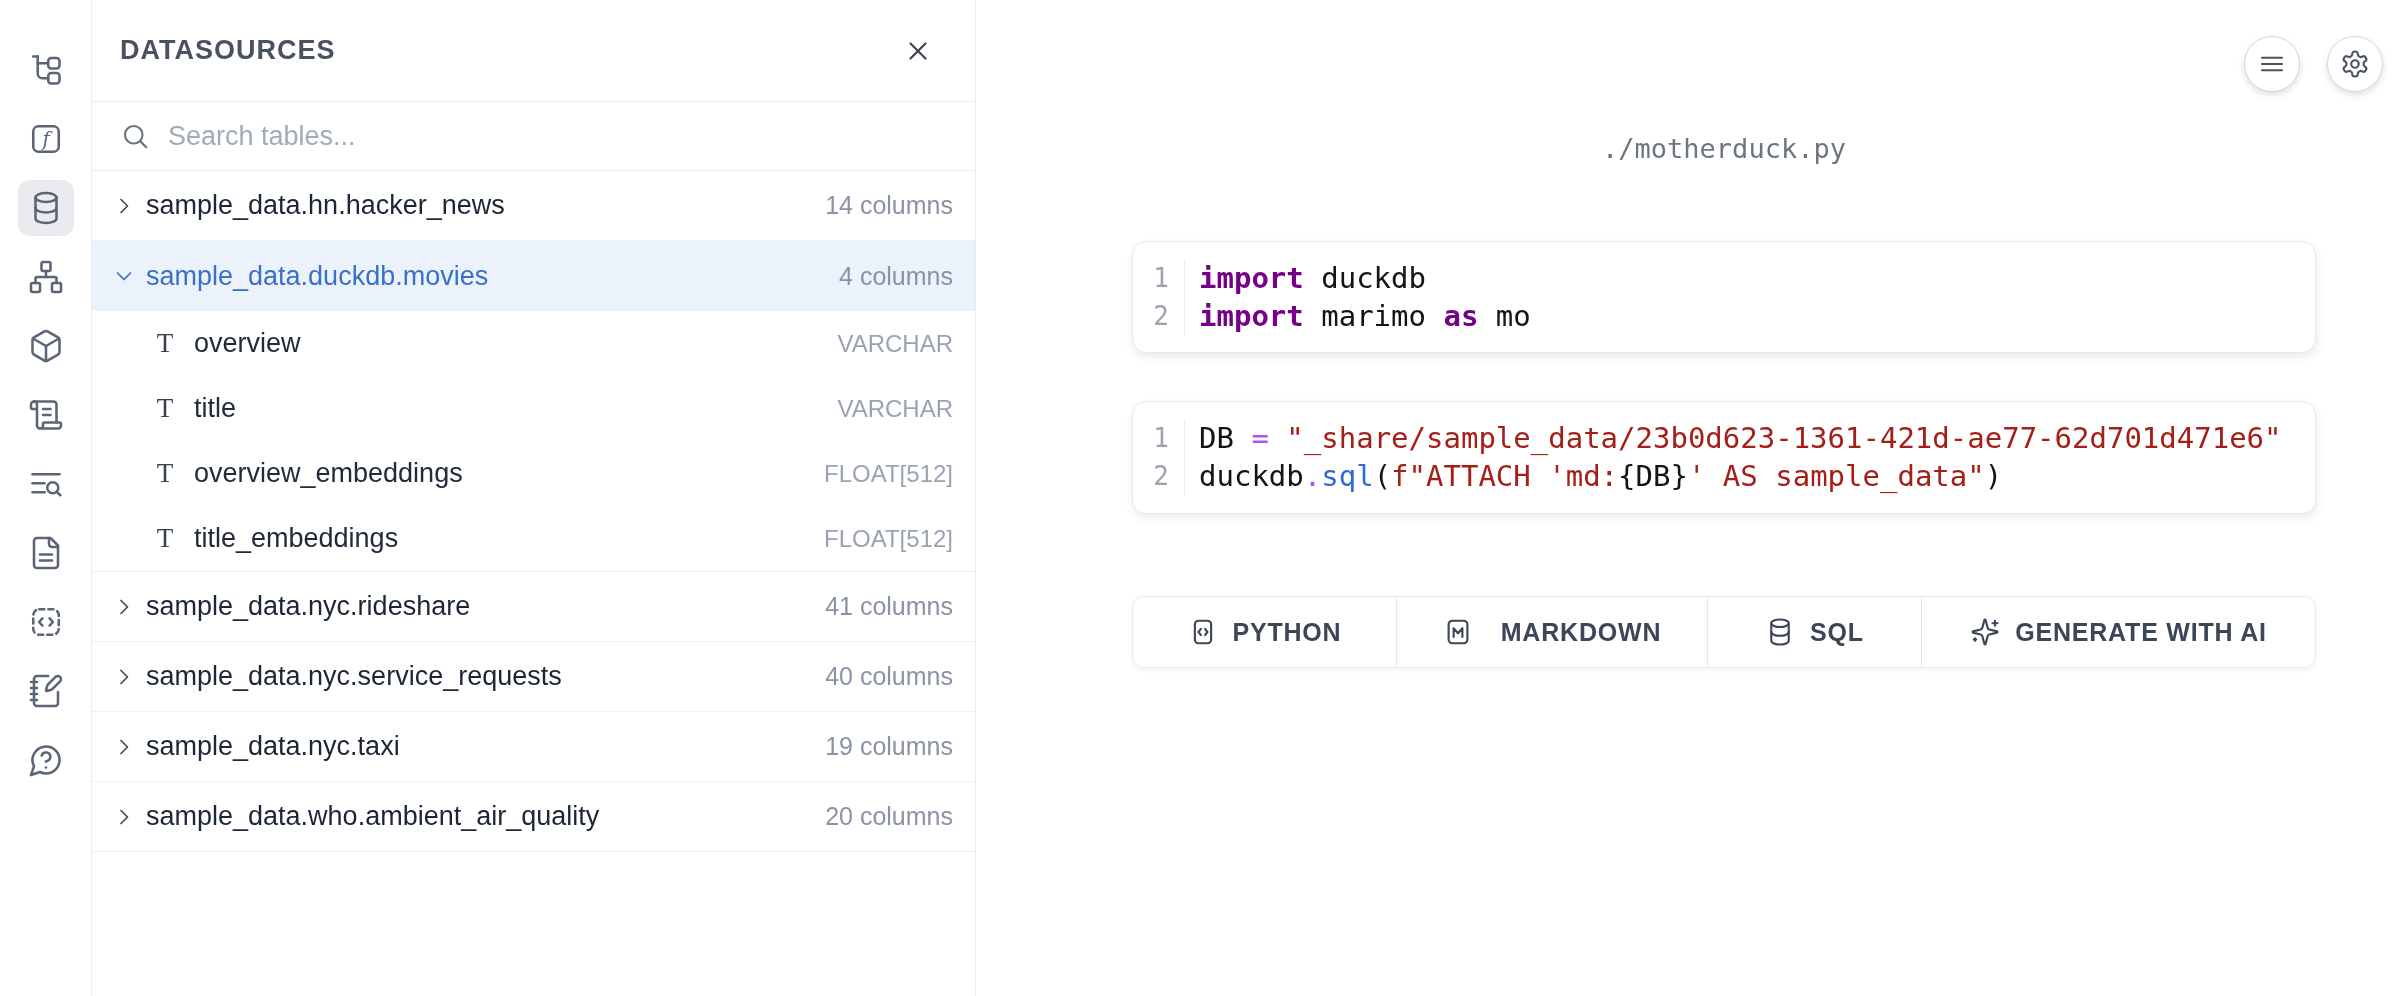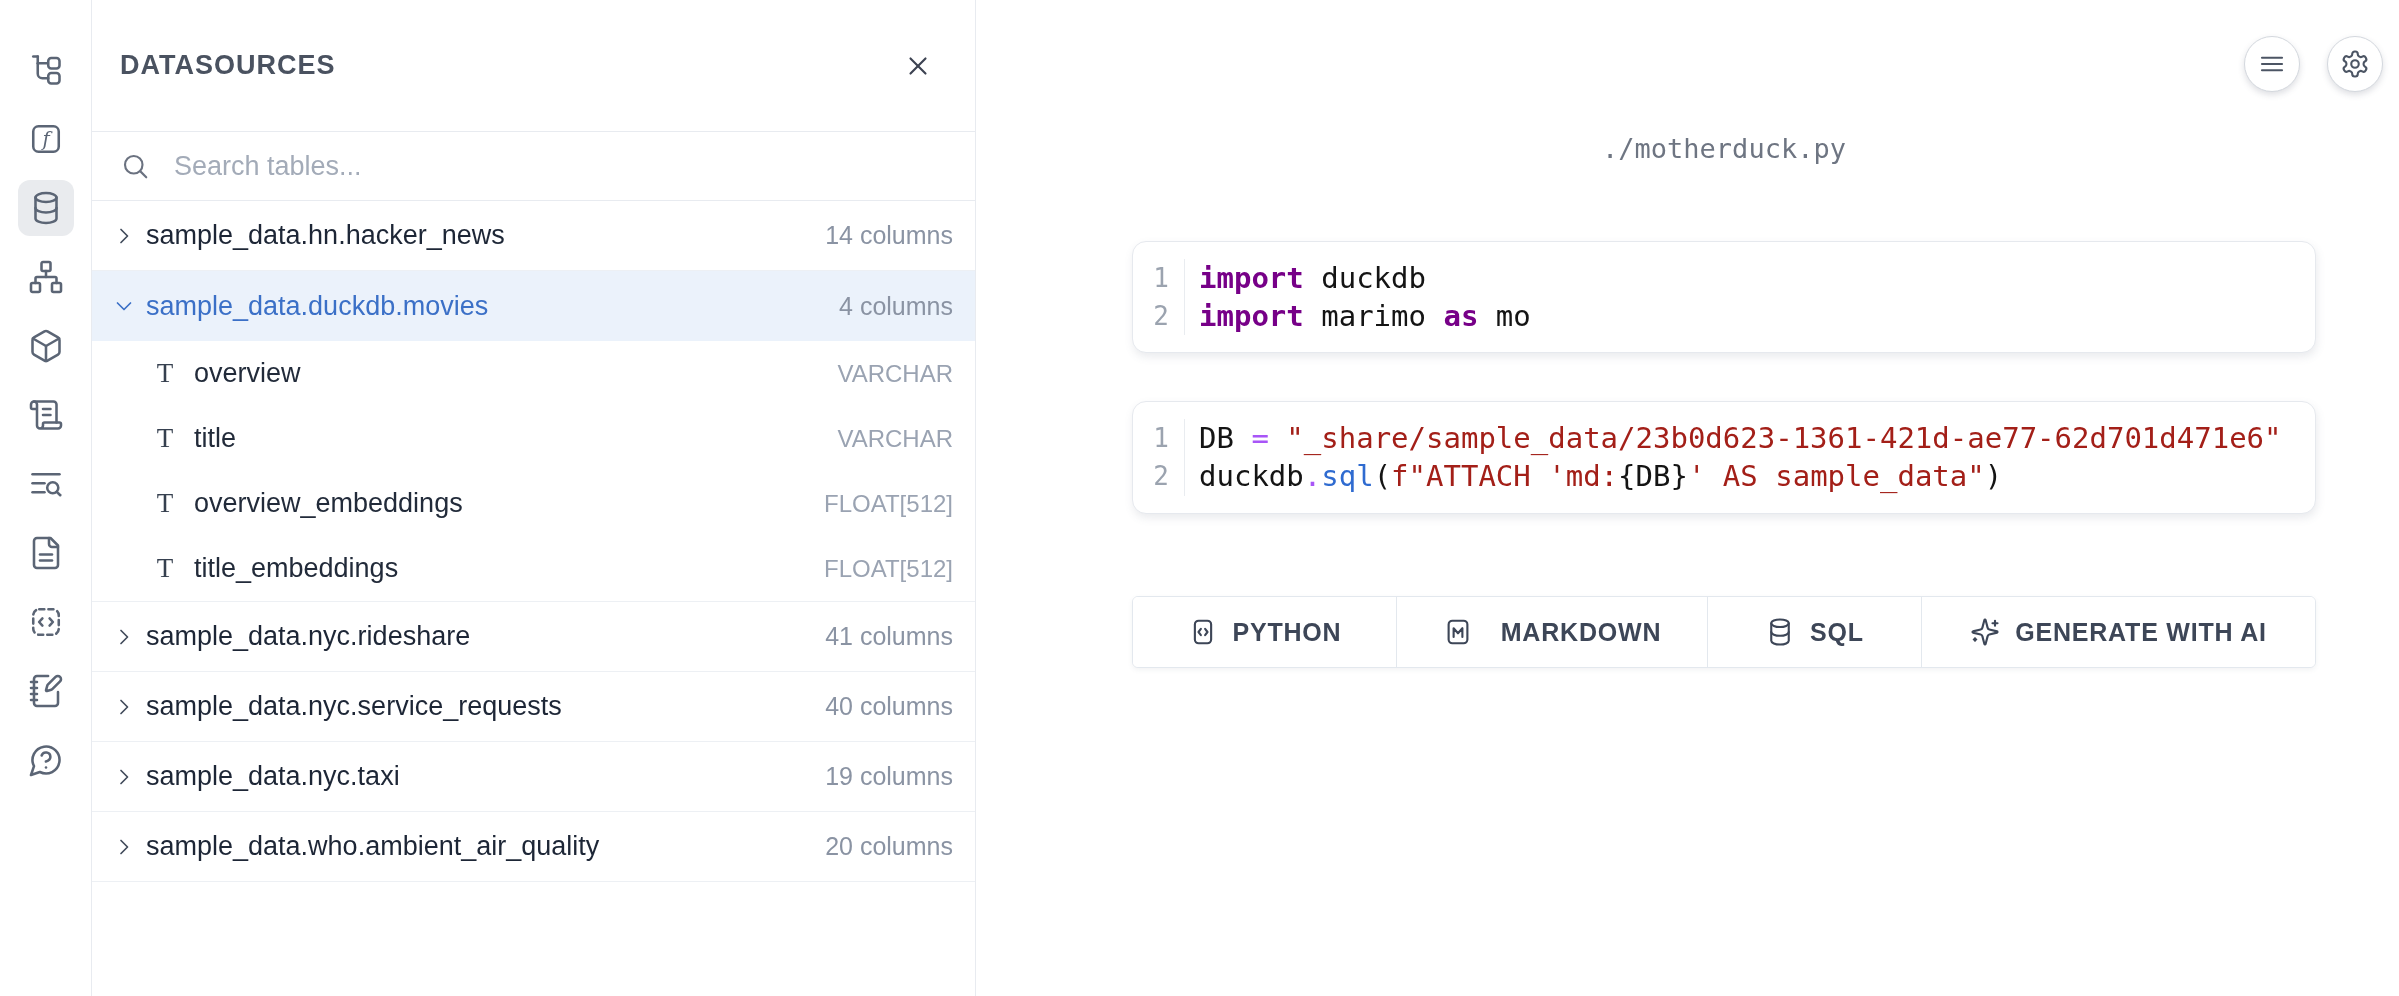--- a/index.html
+++ b/index.html
@@ -41,35 +41,35 @@
   }
   .rail-btn.active{background:#e9ebee;}
   .rail-btn svg{width:36px;height:36px;}
 
   
   .panel{
     position:absolute;left:92px;top:0;width:884px;height:996px;
     background:#fff;border-right:1px solid var(--border);
   }
   .panel-header{
-    height:132px;border-bottom:1px solid var(--border);
+    height:102px;border-bottom:1px solid var(--border);
     display:flex;align-items:center;justify-content:space-between;
     padding:0 38px 0 28px;
     gap:16px;
   }
   .panel-title{
     font-size:27px;font-weight:700;color:#4a5260;letter-spacing:1px;
   }
   .close-btn{width:38px;height:38px;display:flex;align-items:center;justify-content:center;
     color:#3d4352;cursor:pointer;background:none;border:none;}
   .close-btn svg{width:30px;height:30px;}
 
   .search-row{
     height:69px;border-bottom:1px solid var(--border);
-    display:flex;align-items:center;padding-left:28px;gap:24px;
+    display:flex;align-items:center;padding-left:28px;gap:18px;
   }
   .search-row svg{width:30px;height:30px;color:#6b7280;flex:0 0 auto;}
   .search-input{
     border:none;outline:none;flex:1;height:100%;
     font-size:27px;color:#333;background:transparent;
     font-family:"Liberation Sans", sans-serif;
   }
   .search-input::placeholder{color:#a3abb8;}
 
   .row{
@@ -135,21 +135,21 @@
     line-height:38px;white-space:pre;
     font-family:"DejaVu Sans Mono", monospace;font-size:29px;color:#141414;
   }
   .kw{color:var(--kw);font-weight:bold;}
   .op{color:var(--op);}
   .str{color:var(--str);}
   .fn{color:var(--fn);}
 
   .action-bar{
     position:absolute;top:588px;left:0;width:100%;height:72px;
-    background:#fff;border:1px solid #e3e8ee;border-radius:6px;
+    background:#fff;border:1px solid #e3e8ee;border-radius:12px;
     box-shadow:0 2px 5px rgba(90,100,120,0.08);
     display:flex;align-items:stretch;overflow:hidden;
   }
   .action-seg{
     display:flex;align-items:center;justify-content:center;gap:15px;
     color:#3d4657;cursor:pointer;background:#fff;border:none;
   }
   .action-seg + .action-seg{border-left:1px solid #e3e8ee;}
   .action-seg svg{width:30px;height:30px;flex:0 0 auto;color:#3d4657;}
   .action-label{

